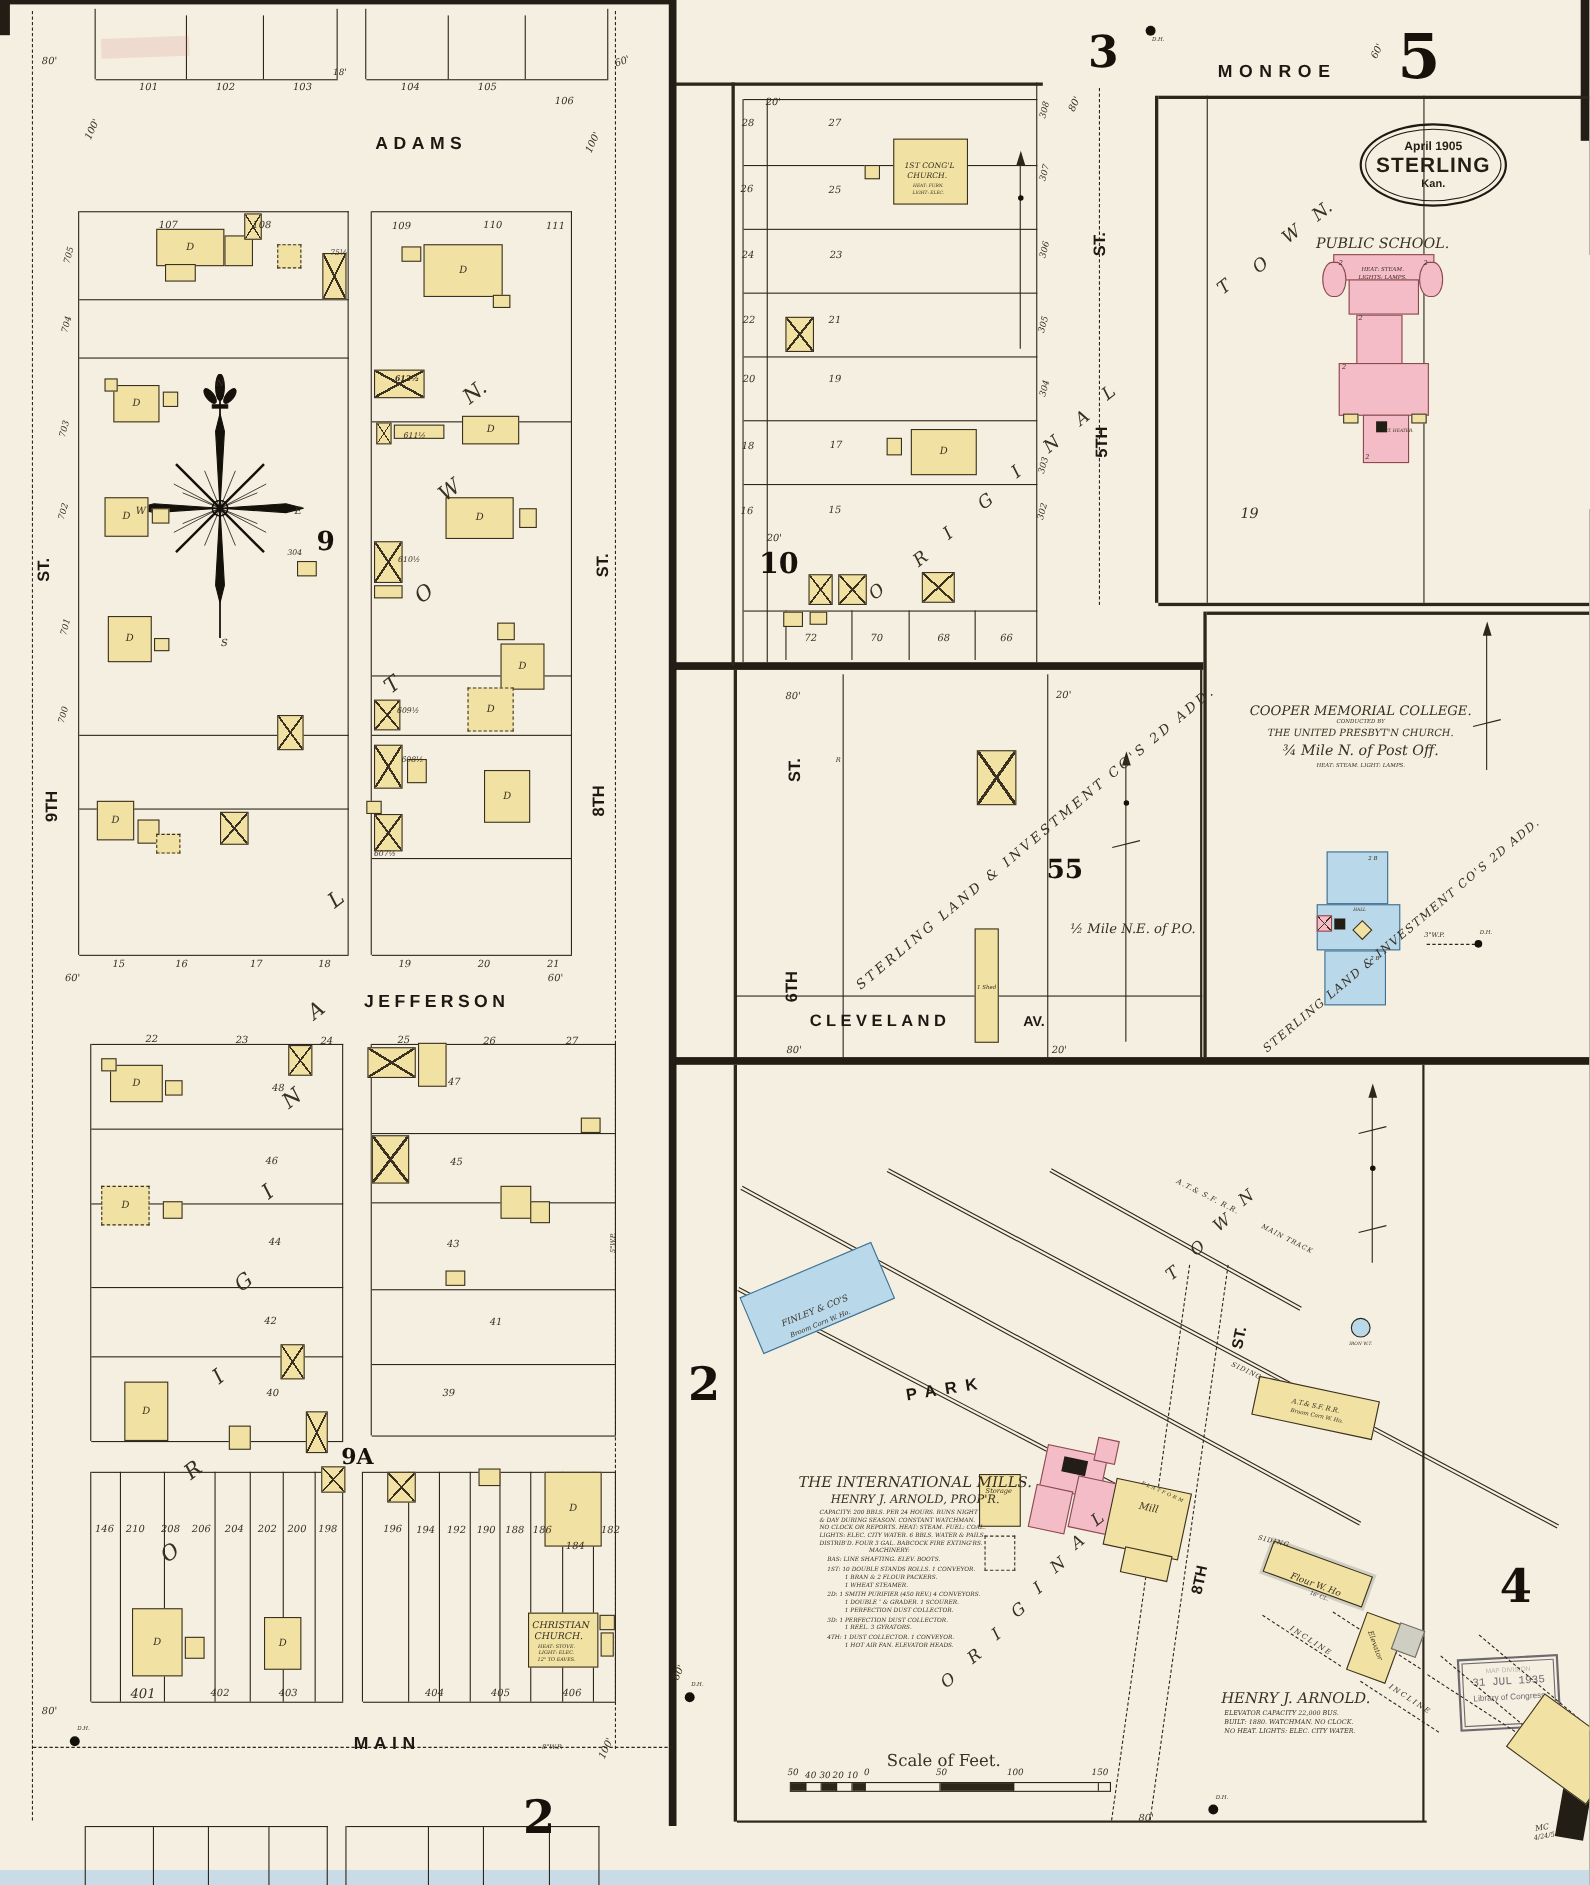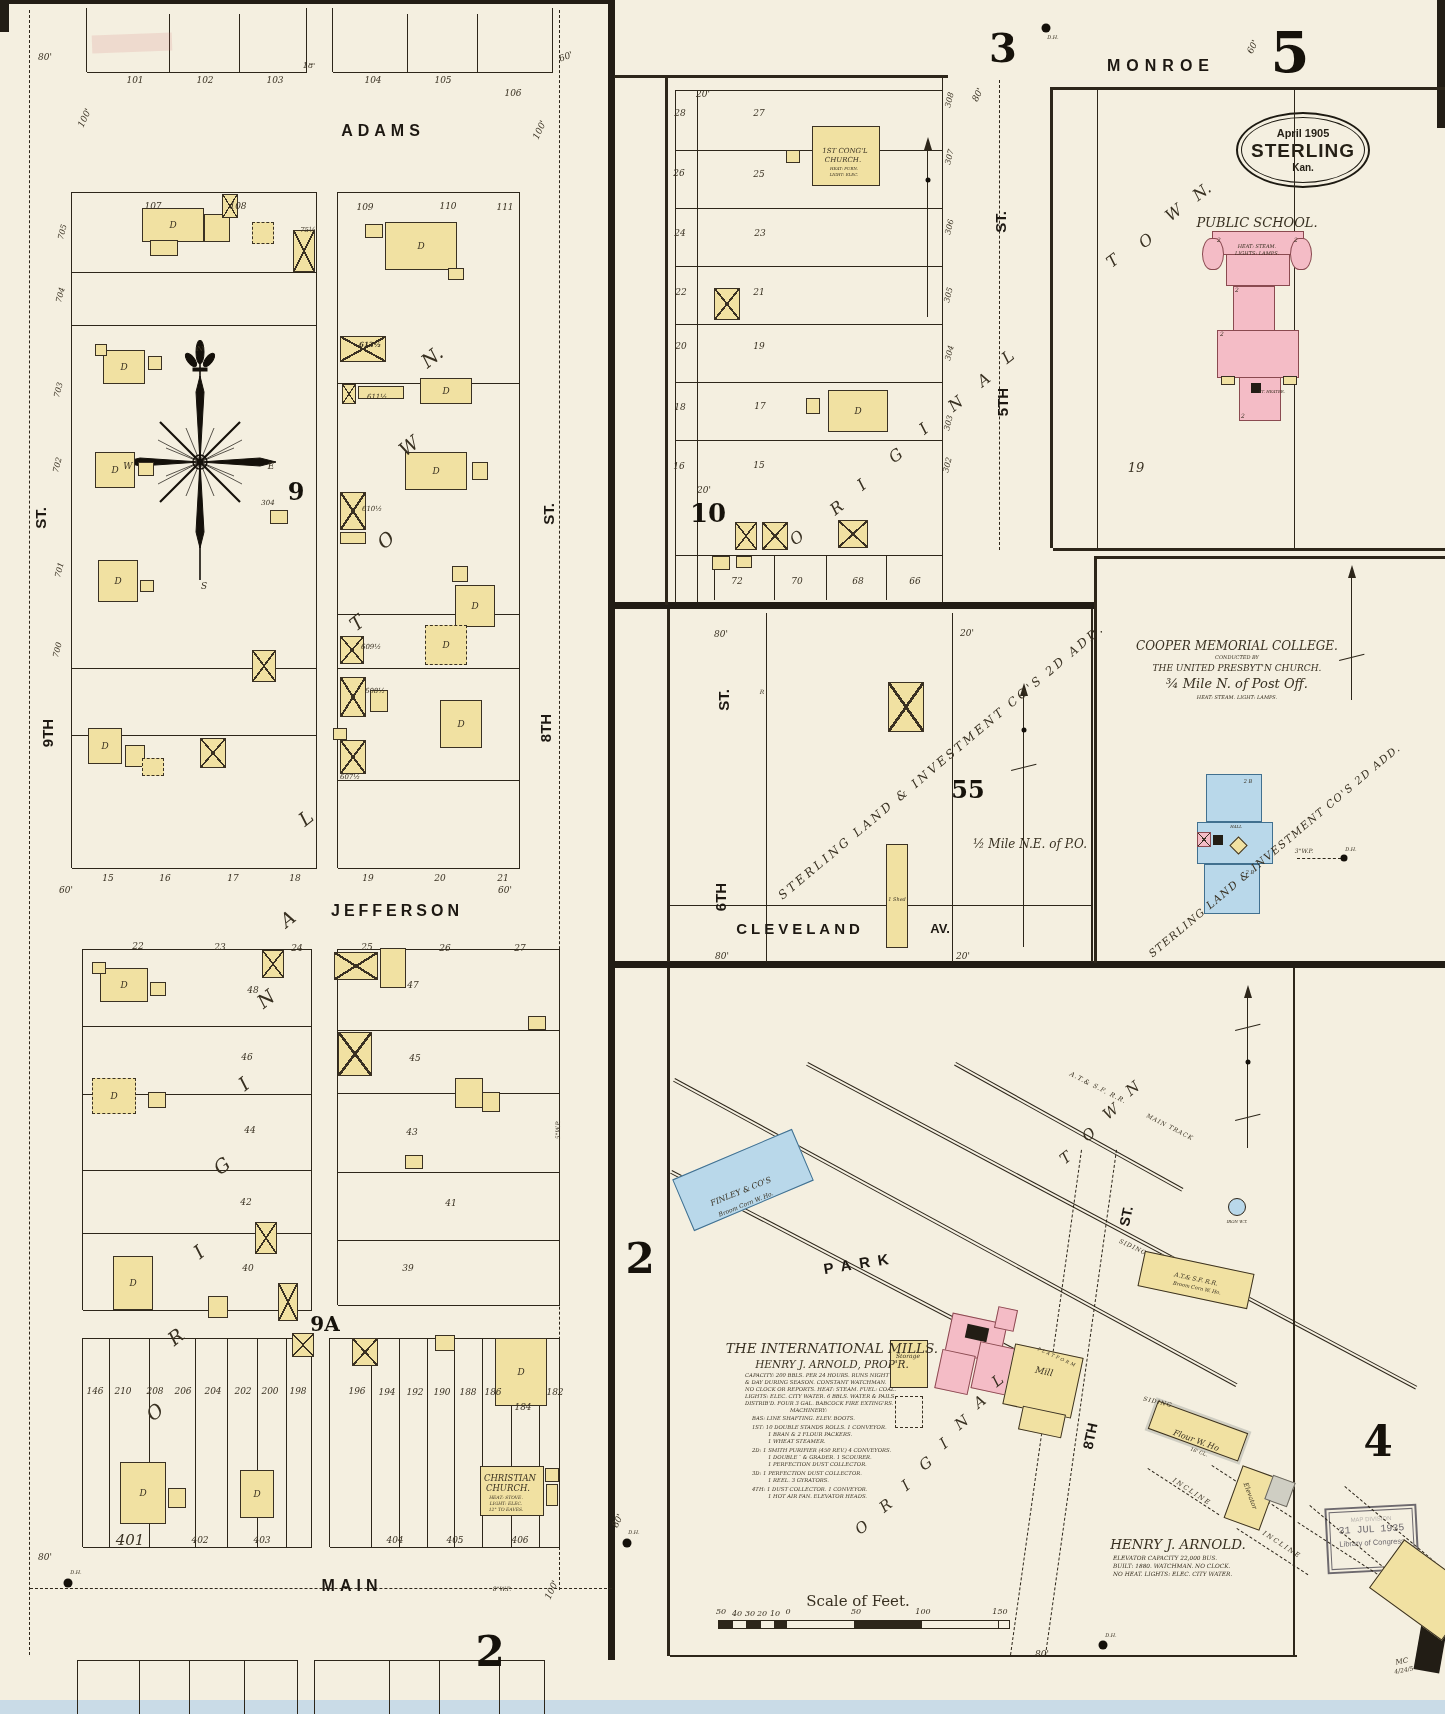--- a/index.html
+++ b/index.html
@@ -485,21 +485,21 @@
     <div class="tx f-i" style="left: 270px; top: 1391px; font-size: 9px; letter-spacing: 0px; transform: translate(-50%, -50%);">200</div>
     <div class="tx f-i" style="left: 298px; top: 1391px; font-size: 9px; letter-spacing: 0px; transform: translate(-50%, -50%);">198</div>
     <div class="tx f-i" style="left: 357px; top: 1391px; font-size: 9px; letter-spacing: 0px; transform: translate(-50%, -50%);">196</div>
     <div class="tx f-i" style="left: 387px; top: 1392px; font-size: 9px; letter-spacing: 0px; transform: translate(-50%, -50%);">194</div>
     <div class="tx f-i" style="left: 415px; top: 1392px; font-size: 9px; letter-spacing: 0px; transform: translate(-50%, -50%);">192</div>
     <div class="tx f-i" style="left: 442px; top: 1392px; font-size: 9px; letter-spacing: 0px; transform: translate(-50%, -50%);">190</div>
     <div class="tx f-i" style="left: 468px; top: 1392px; font-size: 9px; letter-spacing: 0px; transform: translate(-50%, -50%);">188</div>
     <div class="tx f-i" style="left: 493px; top: 1392px; font-size: 9px; letter-spacing: 0px; transform: translate(-50%, -50%);">186</div>
     <div class="tx f-i" style="left: 523px; top: 1407px; font-size: 9px; letter-spacing: 0px; transform: translate(-50%, -50%);">184</div>
     <div class="tx f-i" style="left: 555px; top: 1392px; font-size: 9px; letter-spacing: 0px; transform: translate(-50%, -50%);">182</div>
-    <div class="tx f-i" style="left: 130px; top: 1540px; font-size: 15px; letter-spacing: 0px; transform: translate(-50%, -50%);">401</div>
+    <div class="tx f-i" style="left: 130px; top: 1540px; font-size: 12px; letter-spacing: 0px; transform: translate(-50%, -50%);">401</div>
     <div class="tx f-i" style="left: 200px; top: 1540px; font-size: 9px; letter-spacing: 0px; transform: translate(-50%, -50%);">402</div>
     <div class="tx f-i" style="left: 262px; top: 1540px; font-size: 9px; letter-spacing: 0px; transform: translate(-50%, -50%);">403</div>
     <div class="tx f-i" style="left: 395px; top: 1540px; font-size: 9px; letter-spacing: 0px; transform: translate(-50%, -50%);">404</div>
     <div class="tx f-i" style="left: 455px; top: 1540px; font-size: 9px; letter-spacing: 0px; transform: translate(-50%, -50%);">405</div>
     <div class="tx f-i" style="left: 520px; top: 1540px; font-size: 9px; letter-spacing: 0px; transform: translate(-50%, -50%);">406</div>
     <div class="tx f-i" style="left: 680px; top: 113px; font-size: 9px; letter-spacing: 0px; transform: translate(-50%, -50%);">28</div>
     <div class="tx f-i" style="left: 679px; top: 173px; font-size: 9px; letter-spacing: 0px; transform: translate(-50%, -50%);">26</div>
     <div class="tx f-i" style="left: 680px; top: 233px; font-size: 9px; letter-spacing: 0px; transform: translate(-50%, -50%);">24</div>
     <div class="tx f-i" style="left: 681px; top: 292px; font-size: 9px; letter-spacing: 0px; transform: translate(-50%, -50%);">22</div>
     <div class="tx f-i" style="left: 681px; top: 346px; font-size: 9px; letter-spacing: 0px; transform: translate(-50%, -50%);">20</div>

